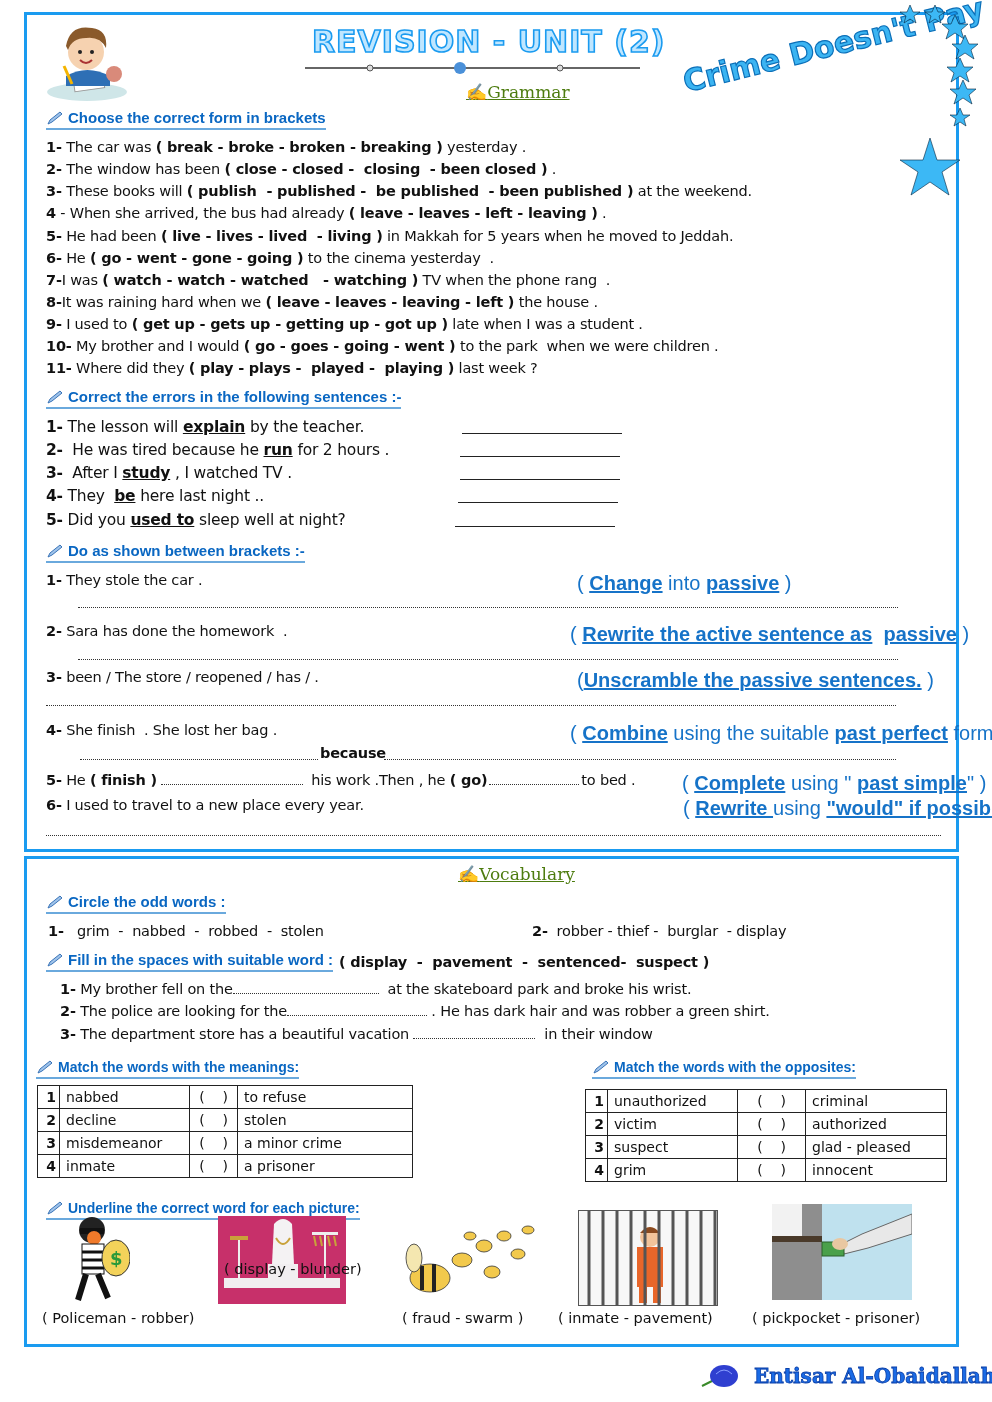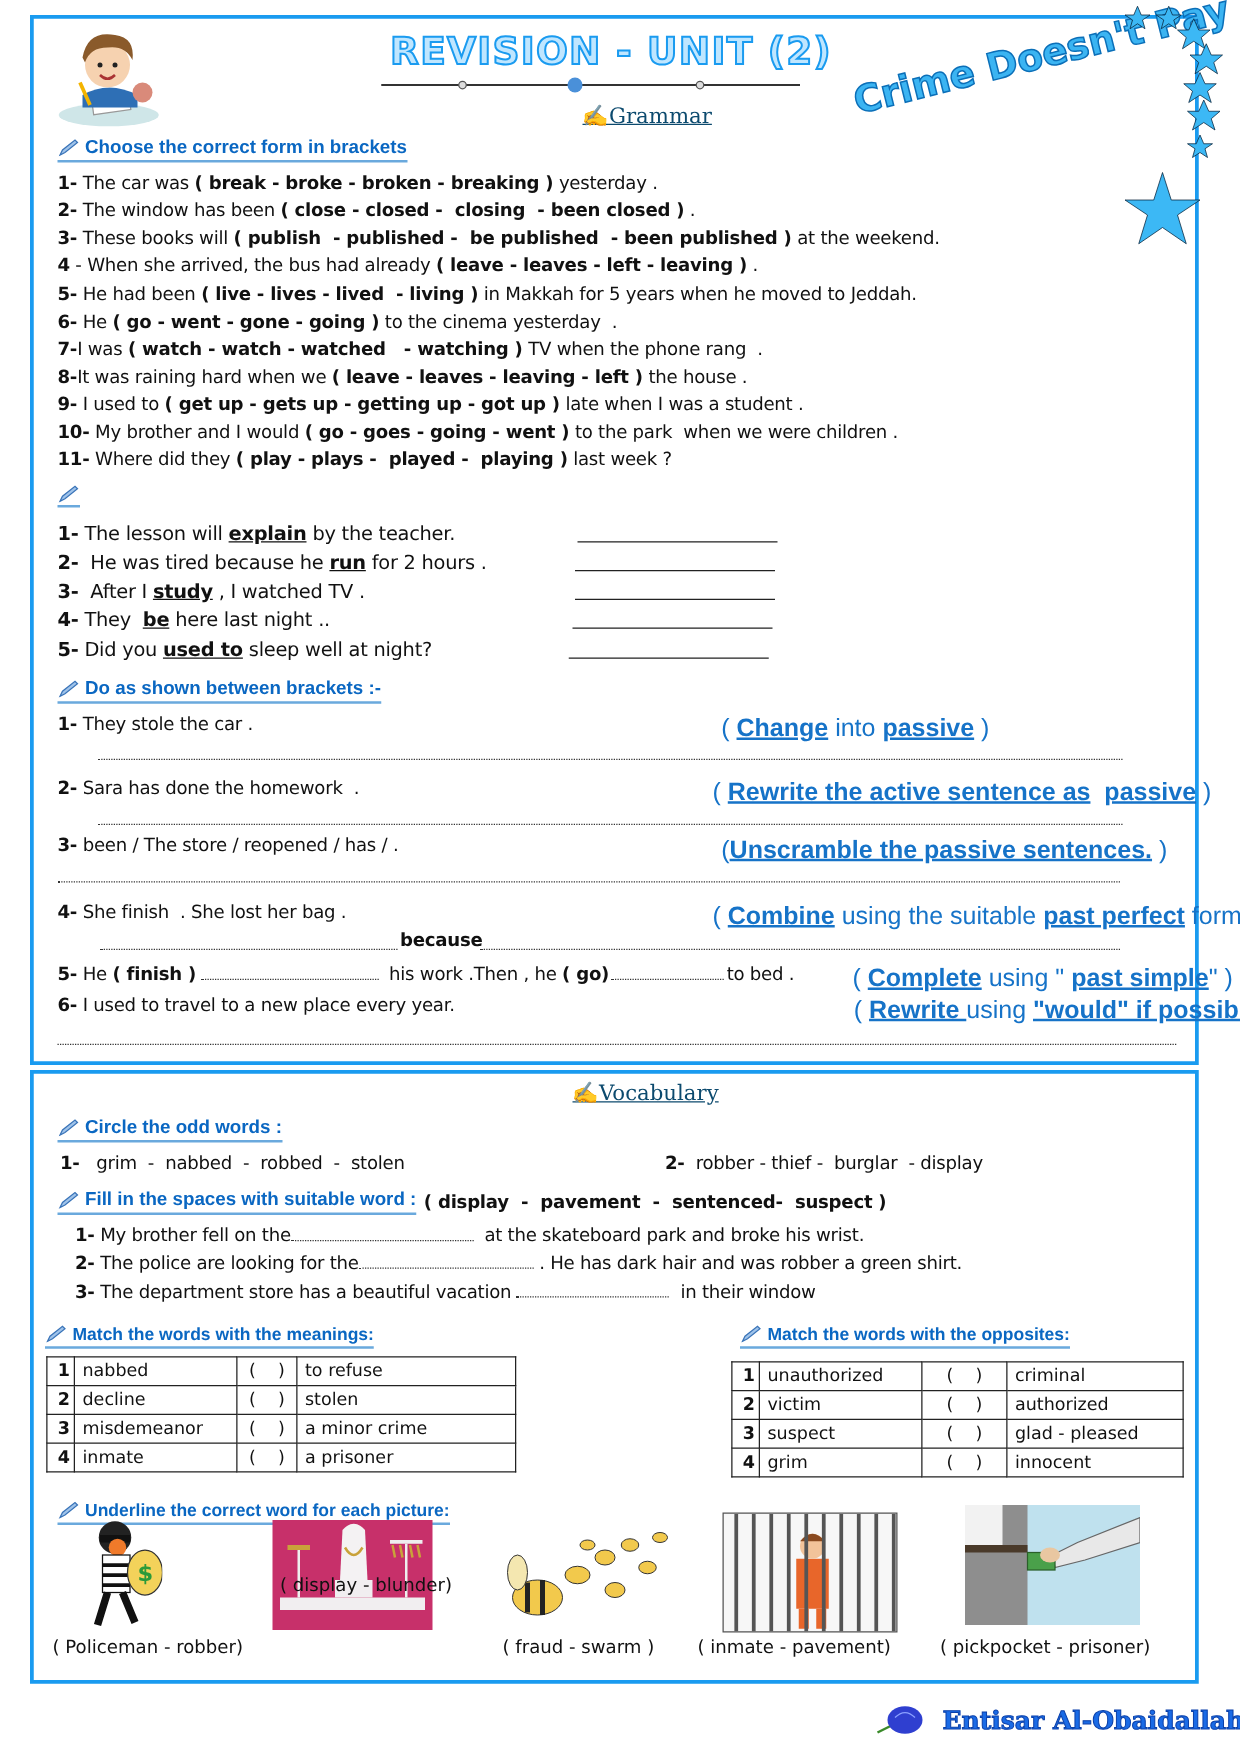--- a/index.html
+++ b/index.html
@@ -16,21 +16,21 @@
   .title {
     font-family: "DejaVu Sans", sans-serif; font-weight: bold; font-size: 30px;
     color: #bfe6ff; -webkit-text-stroke: 1.6px #1a9bf0; letter-spacing: 1px;
   }
   .crime {
     font-family: "DejaVu Sans", sans-serif; font-weight: bold; font-size: 30px;
     color: #3bb4f2; -webkit-text-stroke: 1.2px #0b6fb8; transform: rotate(-14deg);
     transform-origin: left bottom;
   }
   .section-link {
-    font-family: "DejaVu Serif", serif; font-size: 17px; color: #0c4a6e; text-decoration: underline;
+    font-family: "DejaVu Serif", serif; font-size: 17px; color: #4d7c0f; text-decoration: underline;
   }
   .sec-head {
     font-family: "Liberation Sans", sans-serif; font-weight: bold; font-size: 15px; color: #0a67c2;
     border-bottom: 2px solid #6aa9dd; padding-bottom: 2px; display: inline-flex; align-items: center; gap: 4px;
   }
   .pencil { display: inline-block; width: 18px; height: 14px; }
   .line {
     font-family: "DejaVu Sans", sans-serif; font-size: 14.5px; color: #111; letter-spacing: -0.2px;
   }
   .line b { font-weight: bold; }
@@ -118,20 +118,21 @@
     <div class="abs line" style="left:46px;top:294px;white-space:pre;"><span class="num">8-</span><span>It was raining hard when we </span><b>( leave - leaves - leaving - left )</b><span> the house .</span></div>
     <div class="abs line" style="left:46px;top:316px;white-space:pre;"><span class="num">9-</span><span> I used to </span><b>( get up - gets up - getting up - got up )</b><span> late when I was a student .</span></div>
     <div class="abs line" style="left:46px;top:338px;white-space:pre;"><span class="num">10-</span><span> My brother and I would </span><b>( go - goes - going - went )</b><span> to the park  when we were children .</span></div>
     <div class="abs line" style="left:46px;top:360px;white-space:pre;"><span class="num">11-</span><span> Where did they </span><b>( play - plays -  played -  playing )</b><span> last week ?</span></div>
   </div>
 
 <div class="abs sec-head" style="left:46px;top:388px;">
   <svg class="pencil" viewBox="0 0 18 14">
       <path d="M2 13 L4 9 L14 1 L16 3 L6 11 Z" fill="#9fc3ea" stroke="#3a74b8"></path>
     </svg>
+  <span>Correct the errors in the following sentences  :-</span>
 </div>
 <div id="correct-list">
     <div class="abs line" style="left:46px;top:418px;white-space:pre;font-size:15.5px;"><span class="num">1-</span><span> The lesson will </span><span class="u">explain</span><span> by the teacher.</span></div>
     <div class="abs blank-line" style="left:462px;top:422px;"></div>
     <div class="abs line" style="left:46px;top:441px;white-space:pre;font-size:15.5px;"><span class="num">2-</span><span>  He was tired because he </span><span class="u">run</span><span> for 2 hours .</span></div>
     <div class="abs blank-line" style="left:460px;top:445px;"></div>
     <div class="abs line" style="left:46px;top:464px;white-space:pre;font-size:15.5px;"><span class="num">3-</span><span>  After I </span><span class="u">study</span><span> , I watched TV .</span></div>
     <div class="abs blank-line" style="left:460px;top:468px;"></div>
     <div class="abs line" style="left:46px;top:487px;white-space:pre;font-size:15.5px;"><span class="num">4-</span><span> They  </span><span class="u">be</span><span> here last night ..</span></div>
     <div class="abs blank-line" style="left:458px;top:491px;"></div>

